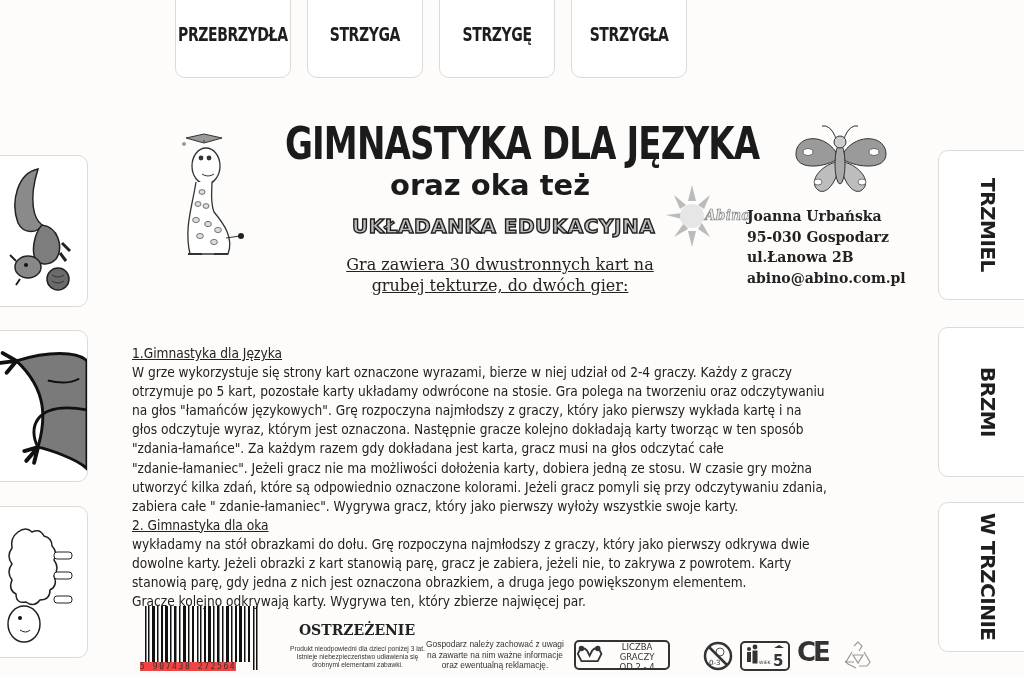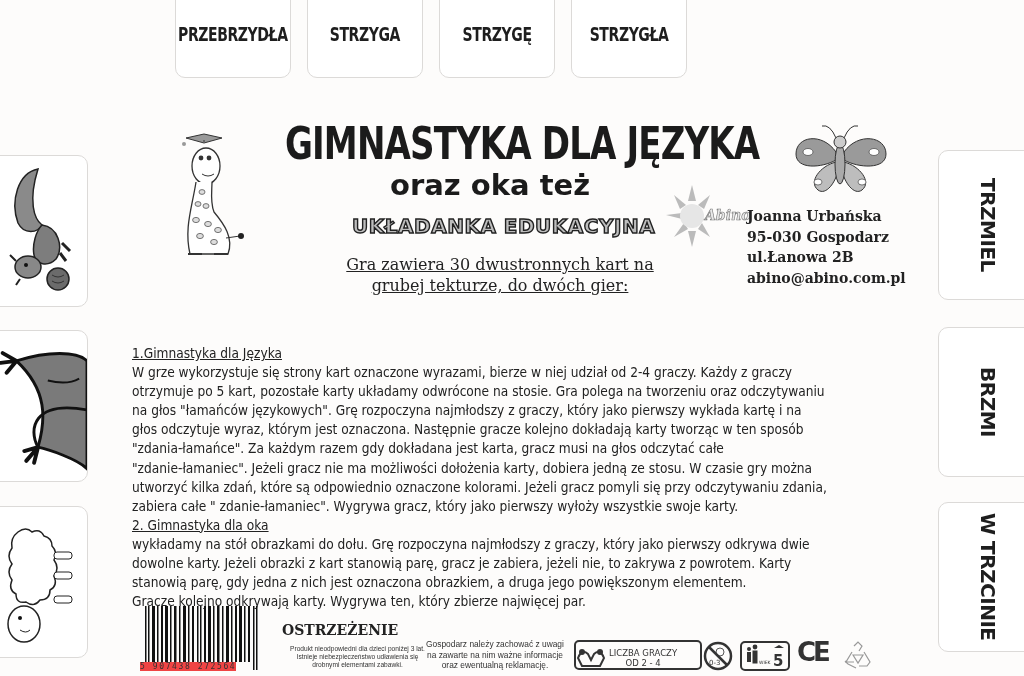--- a/index.html
+++ b/index.html
@@ -26,25 +26,25 @@
   .address { position: absolute; left: 747px; top: 206px; font-family: "DejaVu Serif", serif; font-size: 14px; line-height: 20.5px; color: #222; font-weight: bold; }
 
   .rules { position: absolute; left: 132px; top: 300px; width: 790px; font-family: "DejaVu Sans Condensed", "DejaVu Sans", sans-serif; font-size: 13.6px; line-height: 19.1px; color: #222; }
   .rules .hdr { text-decoration: underline; margin-top: 44px; }
   .rules .line { white-space: nowrap; display: block; }
   .rules .sec2 { margin-top: 0px; }
 
   .barcode { position: absolute; left: 143px; top: 606px; width: 118px; height: 68px; }
   .barcode-num { position: absolute; left: 140px; top: 662px; font-family: "DejaVu Sans Mono", monospace; font-size: 8px; letter-spacing: 1.6px; color: #333; background: #ef4444; }
 
-  .warning-title { position: absolute; left: 282px; top: 622px; width: 150px; text-align: left; font-family: "DejaVu Serif", serif; font-weight: bold; font-size: 14px; color: #222; }
+  .warning-title { position: absolute; left: 282px; top: 622px; width: 150px; text-align: center; font-family: "DejaVu Serif", serif; font-weight: bold; font-size: 14px; color: #222; }
   .warning-text { position: absolute; left: 270px; top: 645px; width: 175px; text-align: center; font-family: "Liberation Sans", sans-serif; font-size: 6.6px; line-height: 8px; color: #333; }
   .package-note { position: absolute; left: 424px; top: 639px; width: 142px; text-align: center; font-family: "Liberation Sans", sans-serif; font-size: 8.4px; line-height: 10.5px; color: #333; }
 
-  .players-badge { position: absolute; left: 574px; top: 640px; width: 128px; height: 30px; border: 2px solid #333; border-radius: 5px; display: flex; align-items: flex-end; padding-left: 0; }
+  .players-badge { position: absolute; left: 574px; top: 640px; width: 96px; height: 30px; border: 2px solid #333; border-radius: 5px; display: flex; align-items: flex-start; padding-left: 0; }
   .players-badge .lbl { font-family: "DejaVu Sans", sans-serif; font-size: 8.5px; line-height: 10px; text-align: center; color: #333; margin-left: 3px; }
   .age-icon { position: absolute; left: 703px; top: 641px; width: 30px; height: 30px; }
   .age-badge { position: absolute; left: 740px; top: 641px; width: 50px; height: 30px; border: 2px solid #333; border-radius: 5px; }
   .ce-mark { position: absolute; left: 797px; top: 637px; font-family: "DejaVu Sans", sans-serif; font-weight: bold; font-size: 26px; letter-spacing: -3px; color: #333; }
   .recycle-icon { position: absolute; left: 842px; top: 640px; width: 32px; height: 32px; }
 
   .giraffe { position: absolute; left: 168px; top: 128px; width: 80px; height: 140px; }
   .butterfly { position: absolute; left: 792px; top: 122px; width: 98px; height: 78px; }
 </style>
 </head>

